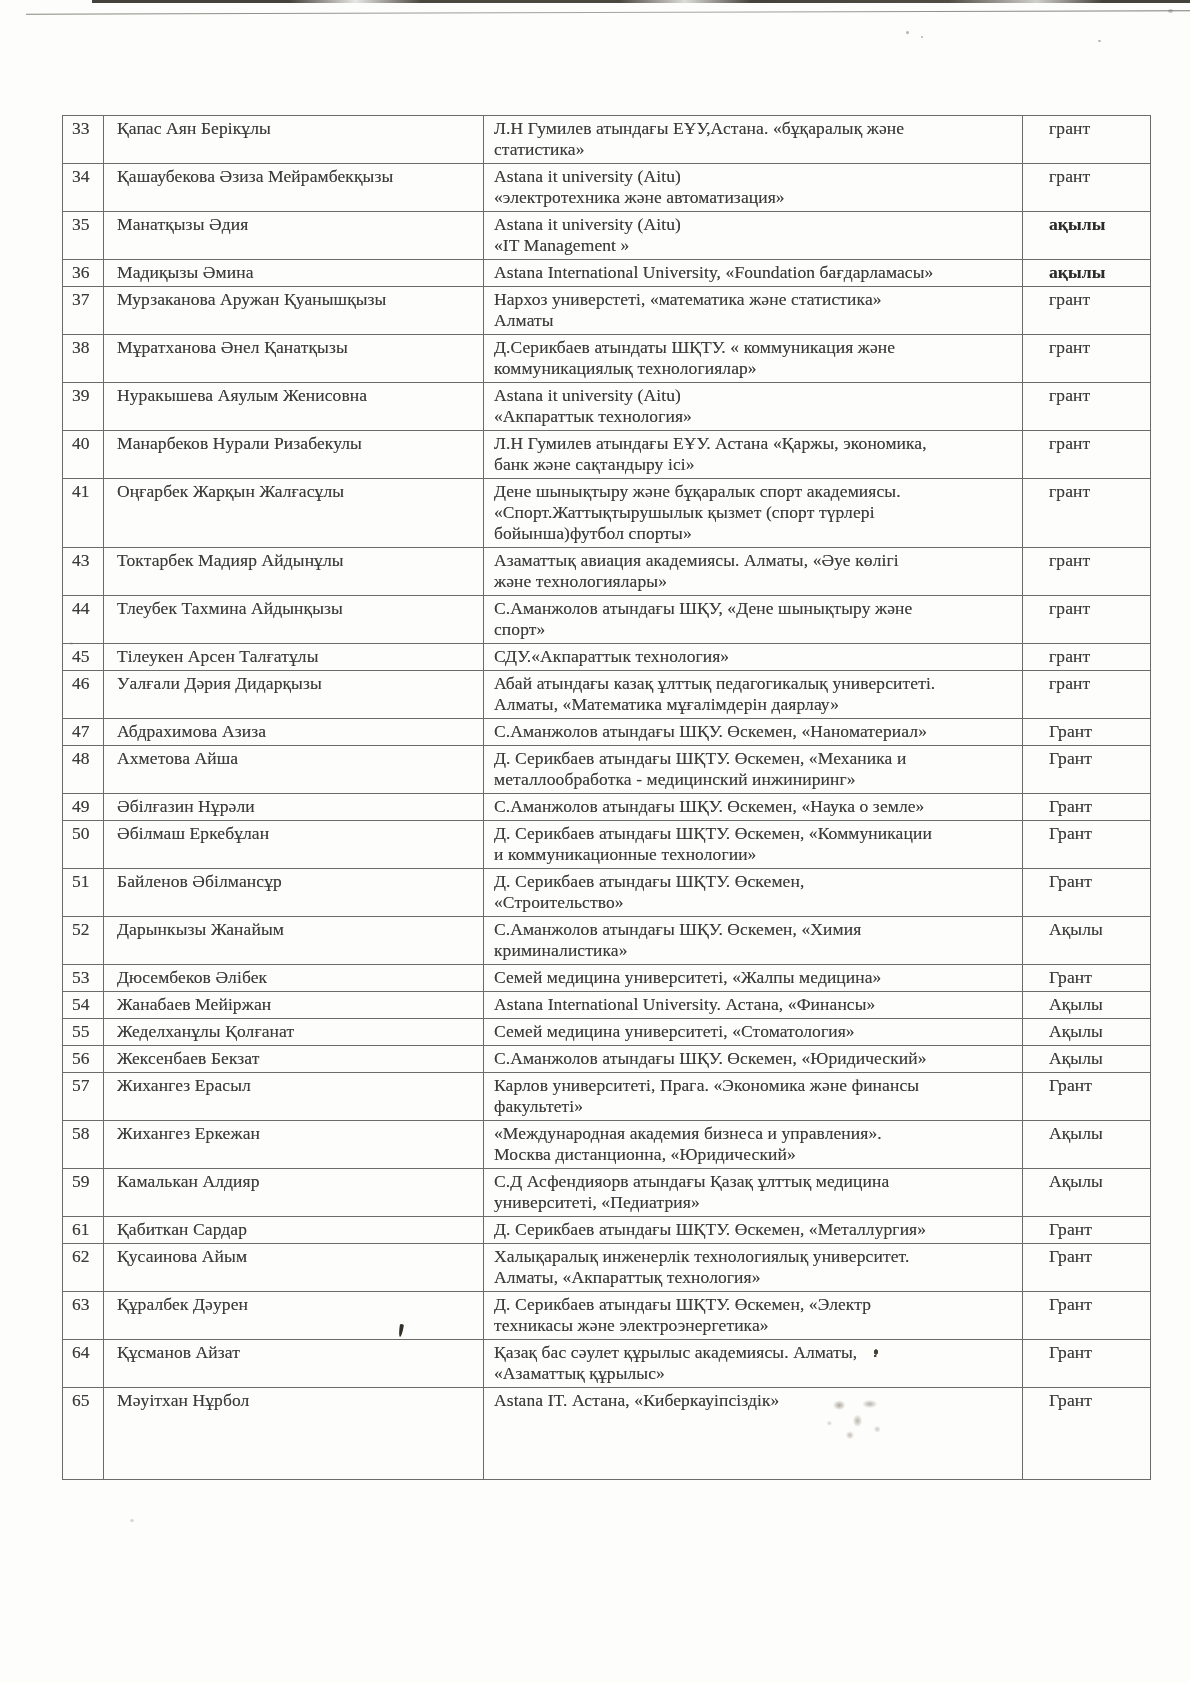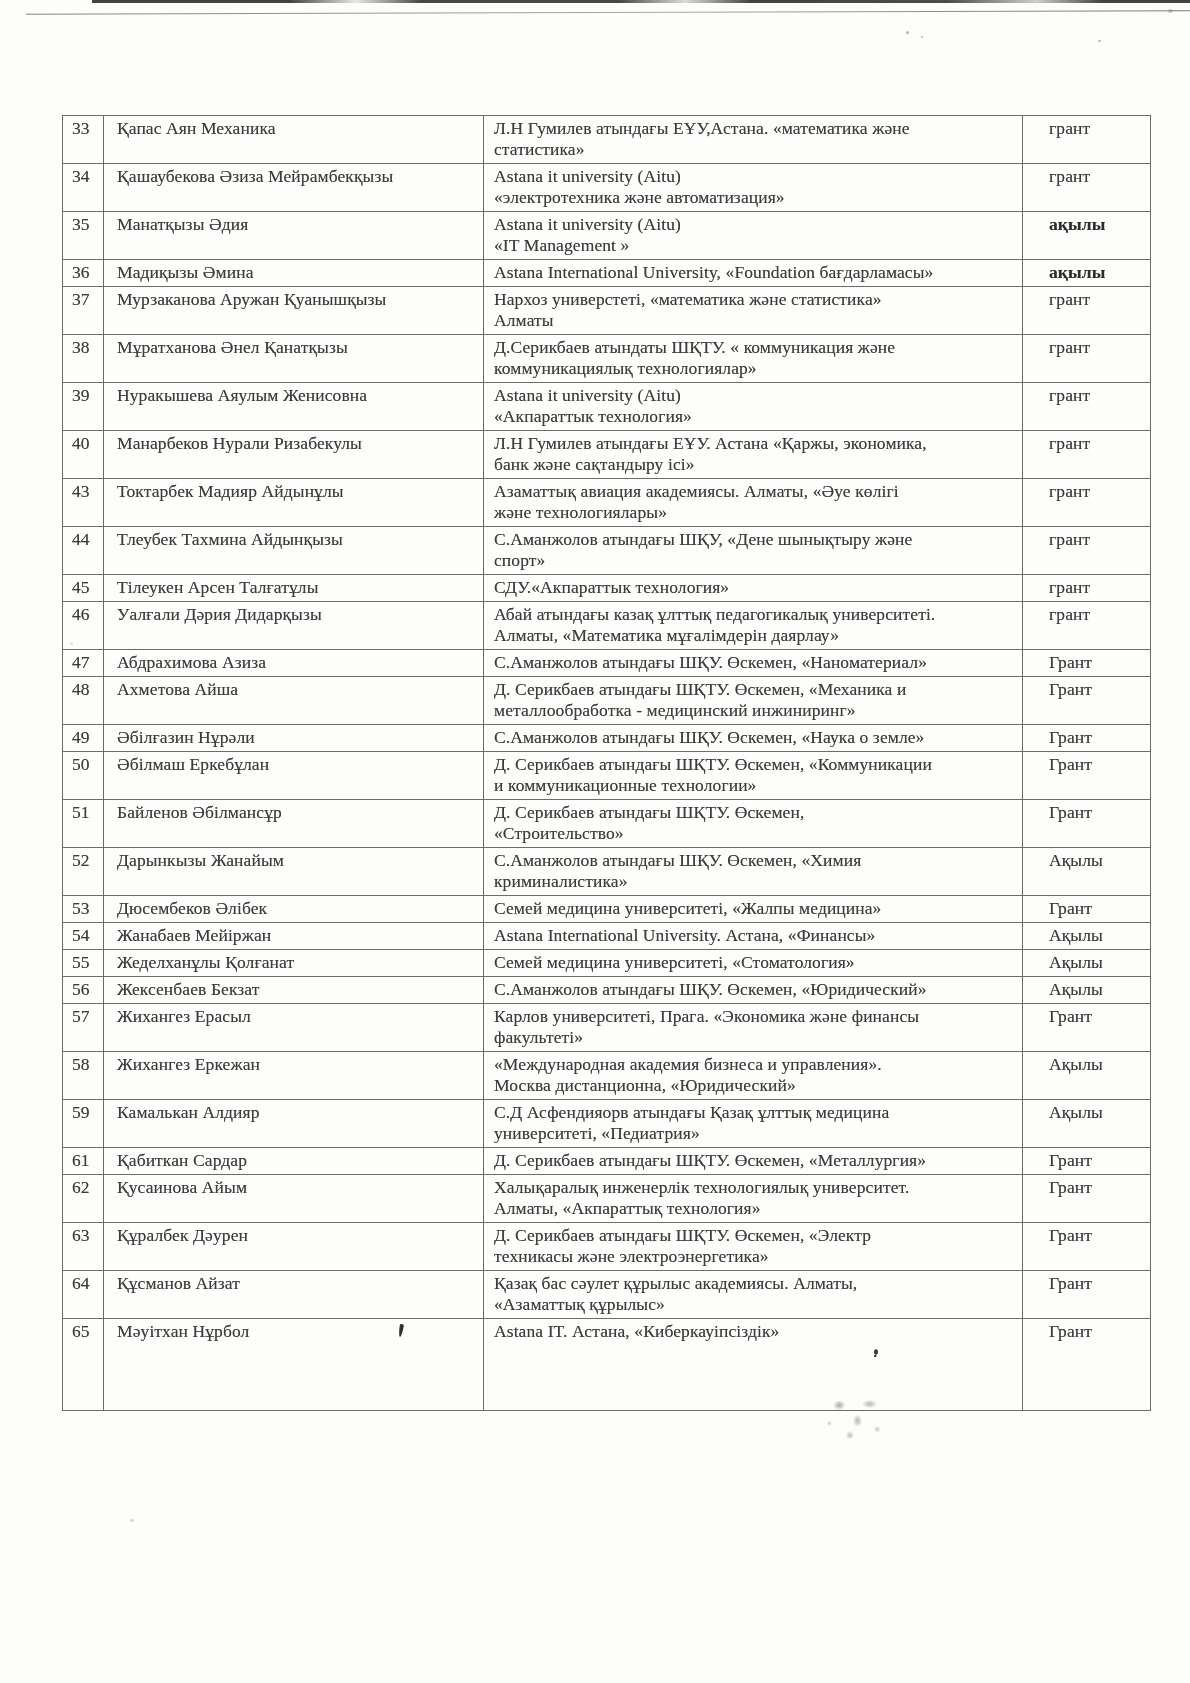--- a/index.html
+++ b/index.html
@@ -107,22 +107,22 @@
   <table class="scan-table">
     <colgroup>
       <col style="width:41px">
       <col style="width:380px">
       <col style="width:539px">
       <col style="width:128px">
     </colgroup>
     <tbody id="table-body">
         <tr>
           <td class="c-num">33</td>
-          <td class="c-name">Қапас Аян Механика</td>
-          <td class="c-uni">Л.Н Гумилев атындағы ЕҰУ,Астана. «математика және
+          <td class="c-name">Қапас Аян Берікұлы</td>
+          <td class="c-uni">Л.Н Гумилев атындағы ЕҰУ,Астана. «бұқаралық және
 статистика»</td>
           <td class="c-status">грант</td>
         </tr>
         <tr>
           <td class="c-num">34</td>
           <td class="c-name">Қашаубекова Әзиза Мейрамбекқызы</td>
           <td class="c-uni">Astana it university (Aitu)
 «электротехника және автоматизация»</td>
           <td class="c-status">грант</td>
         </tr>
@@ -161,20 +161,28 @@
           <td class="c-status">грант</td>
         </tr>
         <tr>
           <td class="c-num">40</td>
           <td class="c-name">Манарбеков Нурали Ризабекулы</td>
           <td class="c-uni">Л.Н Гумилев атындағы ЕҰУ. Астана «Қаржы, экономика,
 банк және сақтандыру ісі»</td>
           <td class="c-status">грант</td>
         </tr>
         <tr>
+          <td class="c-num">41</td>
+          <td class="c-name">Оңғарбек Жарқын Жалғасұлы</td>
+          <td class="c-uni">Дене шынықтыру және бұқаралык спорт академиясы.
+«Спорт.Жаттықтырушылык қызмет (спорт түрлері
+бойынша)футбол спорты»</td>
+          <td class="c-status">грант</td>
+        </tr>
+        <tr>
           <td class="c-num">43</td>
           <td class="c-name">Токтарбек Мадияр Айдынұлы</td>
           <td class="c-uni">Азаматтық авиация академиясы. Алматы, «Әуе көлігі
 және технологиялары»</td>
           <td class="c-status">грант</td>
         </tr>
         <tr>
           <td class="c-num">44</td>
           <td class="c-name">Тлеубек Тахмина Айдынқызы</td>
           <td class="c-uni">С.Аманжолов атындағы ШҚУ, «Дене шынықтыру және

